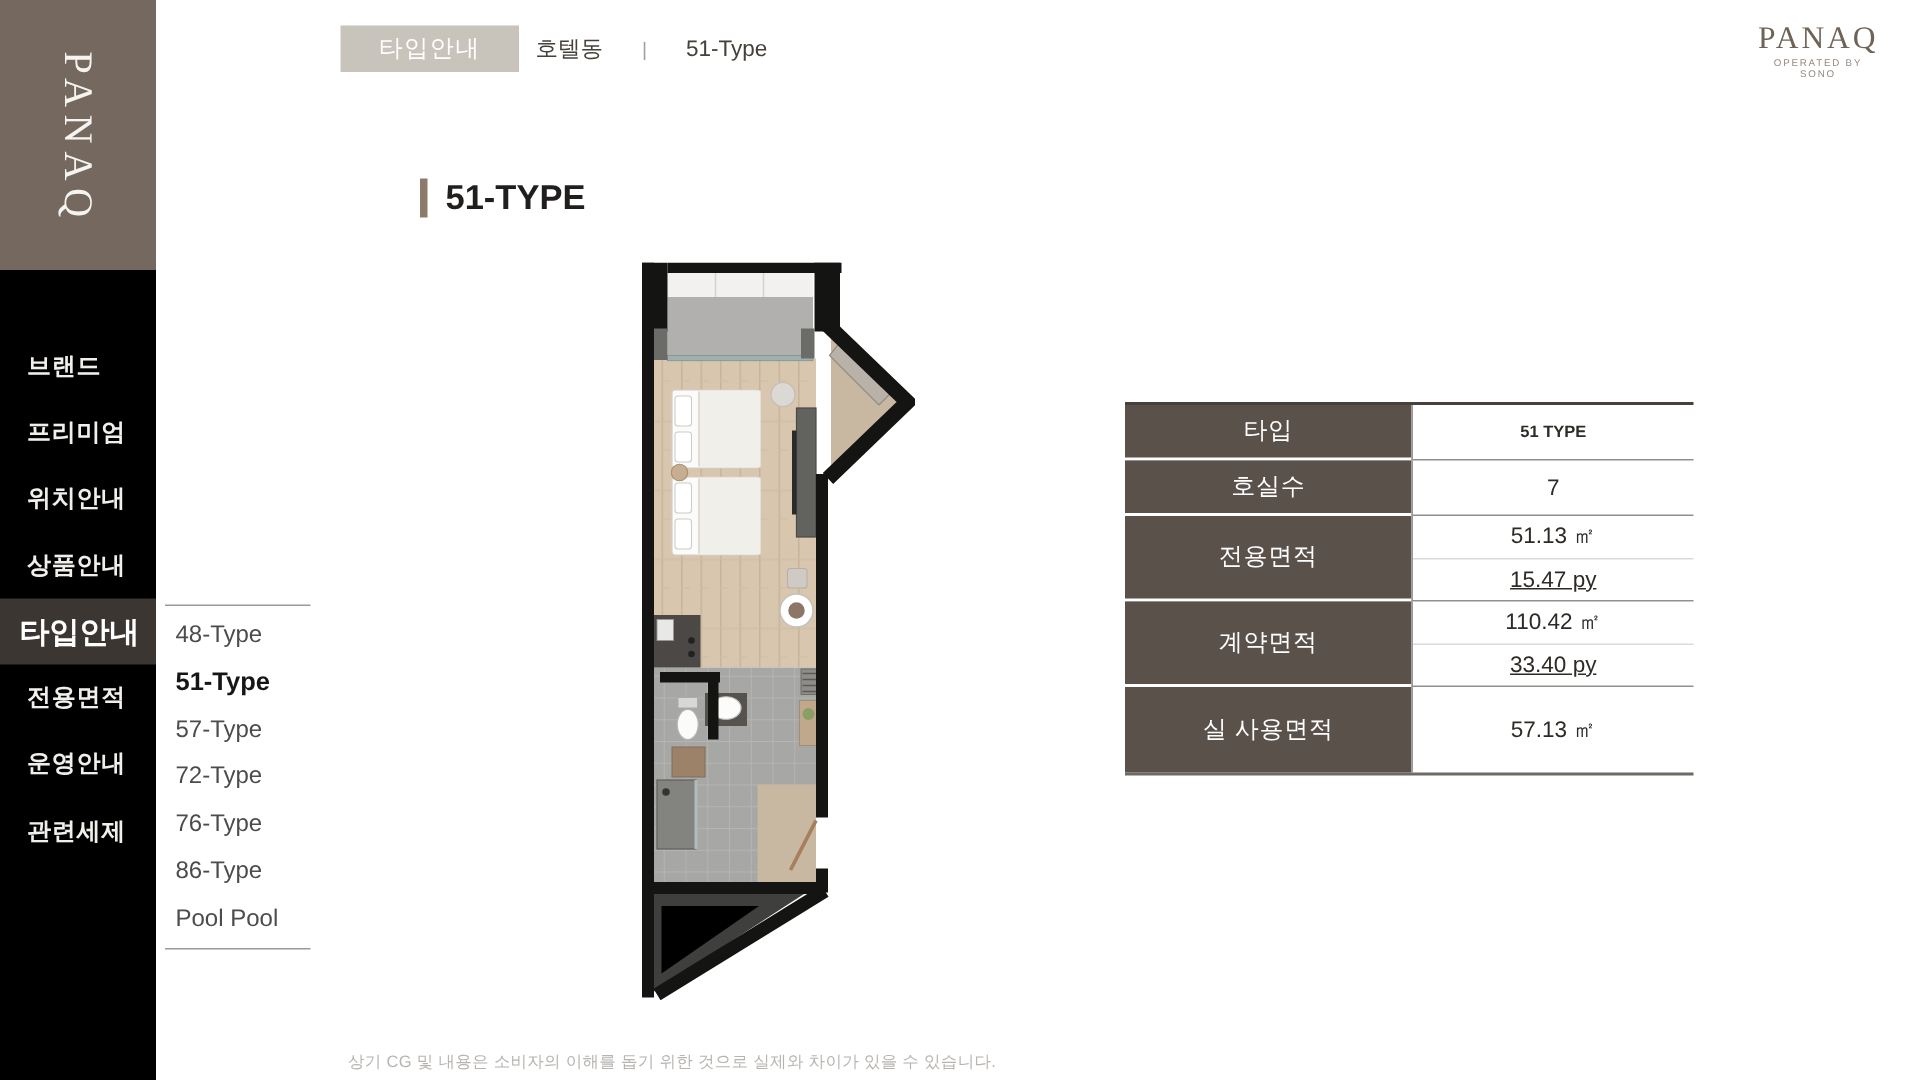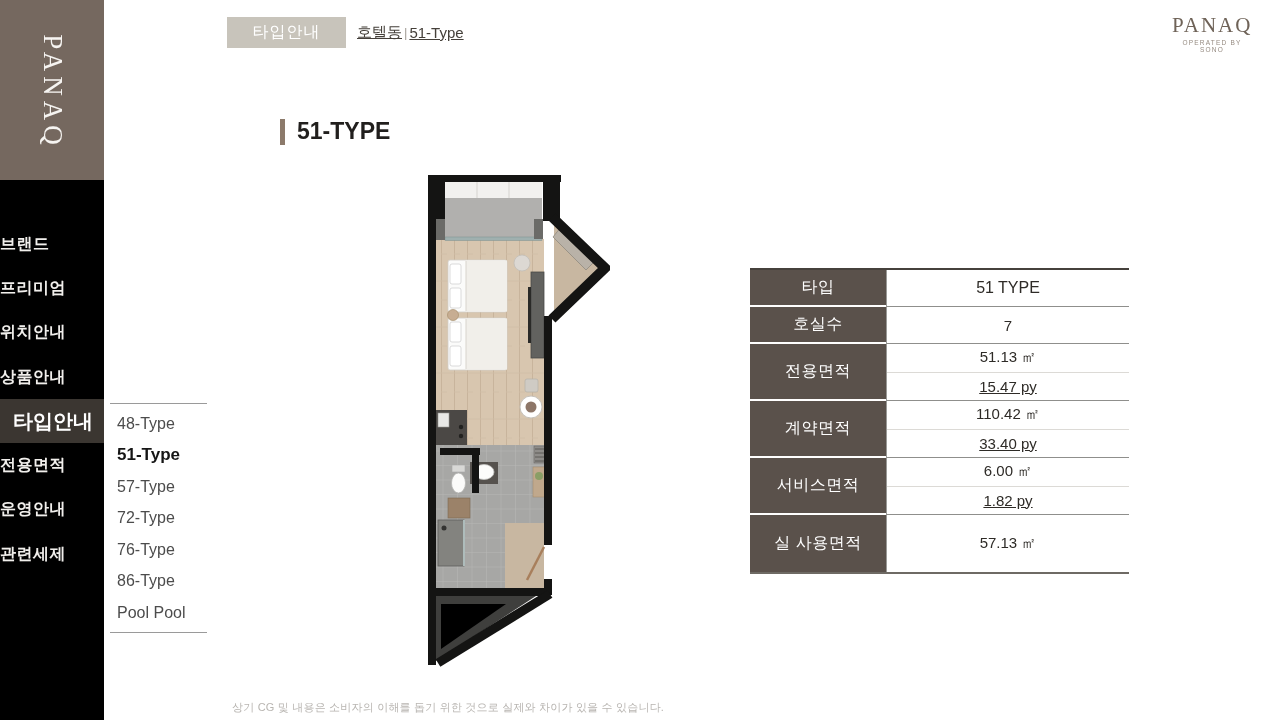--- a/index.html
+++ b/index.html
@@ -6,66 +6,66 @@
   #stage{position:relative;width:1280px;height:720px;overflow:hidden;background:#fff;
          font-family:"Liberation Sans","DejaVu Sans",sans-serif;}
 
   
   #sidebar{position:absolute;left:0;top:0;width:104px;height:720px;background:#000;}
   #logo-block{position:absolute;left:0;top:0;width:104px;height:180px;background:#75685f;}
   #logo-vertical{position:absolute;left:52px;top:92px;transform:translate(-50%,-50%) rotate(90deg);
     font-family:"Liberation Serif","DejaVu Serif",serif;font-size:27px;letter-spacing:5px;
     color:#f6f4f1;white-space:nowrap;}
   #menu{position:absolute;left:0;top:222px;width:104px;}
-  .m-item{height:44.3px;display:flex;align-items:center;box-sizing:border-box;
+  .m-item{height:44.3px;display:flex;align-items:center;padding-left:18px;box-sizing:border-box;
     color:#f1efec;font-size:16px;font-weight:700;cursor:pointer;letter-spacing:.5px;}
   .m-item.active{background:#3b3631;color:#fff;font-size:20px;padding-left:13px;letter-spacing:0;}
 
   
   #submenu{position:absolute;left:110px;top:403px;width:97px;border-top:1px solid #9a9a9a;
     border-bottom:1px solid #9a9a9a;padding:4px 0 3px 0;box-sizing:content-box;}
   .s-item{height:31.5px;display:flex;align-items:center;padding-left:7px;font-size:16px;
     color:#4c4c4c;cursor:pointer;}
   .s-item.active{font-size:17px;font-weight:700;color:#161616;}
 
   
   #page-badge{position:absolute;left:227px;top:17px;width:119px;height:31px;background:#c8c4bb;
     color:#fff;font-size:16px;display:flex;align-items:center;justify-content:center;letter-spacing:1px;}
   #breadcrumb{position:absolute;left:357px;top:17px;height:31px;display:flex;align-items:center;
-    gap:2px;font-size:15px;color:#45403a;text-decoration:underline;}
+    gap:26px;font-size:15px;color:#45403a;}
   #breadcrumb .sep{color:#a49f98;font-size:13px;}
   #logo-top-right{position:absolute;left:1172px;top:13px;width:80px;text-align:center;}
   #logo-top-right .big{font-family:"Liberation Serif","DejaVu Serif",serif;font-size:21px;
     color:#6f6358;letter-spacing:2px;}
   #logo-top-right .small{font-size:6.5px;color:#968b81;letter-spacing:1.2px;margin-top:1px;}
 
   
   #main-title{position:absolute;left:280px;top:118px;display:flex;align-items:center;}
   #main-title .bar{width:5px;height:26px;background:#8c7a6b;margin-right:12px;}
   #main-title .txt{font-size:23px;font-weight:700;color:#211f1d;letter-spacing:0px;}
 
   
   #floorplan{position:absolute;left:428px;top:175px;width:182px;height:492px;}
 
   
   #spec-table{position:absolute;left:750px;top:268px;width:379px;
     border-top:2px solid #46413c;border-bottom:2px solid #6e6a64;}
   .t-row{display:flex;}
   .t-row.single{height:37px;}
   .t-row.double{height:57px;text-align:center;}
-  .t-label{width:136px;background:#5a514b;color:#fff;font-size:16px;display:flex;
+  .t-label{width:191px;background:#5a514b;color:#fff;font-size:16px;display:flex;
     align-items:center;justify-content:center;border-bottom:2px solid #fff;box-sizing:border-box;
     letter-spacing:.5px;}
   .t-row:last-child .t-label{border-bottom:none;}
   .t-vals{flex:1;display:flex;flex-direction:column;border-left:1px solid #9a9a97;
     border-bottom:1px solid #8f8f8c;box-sizing:border-box;}
   .t-row:last-child .t-vals{border-bottom:none;}
   .t-val{flex:1;display:flex;align-items:center;justify-content:center;font-size:15px;color:#2e2b27;}
   .t-val + .t-val{border-top:1px solid #dcdad6;text-decoration:underline;}
-  .t-row.first .t-val{font-weight:400;font-size:16px;}
+  .t-row.first .t-val{font-weight:700;font-size:11px;}
 
   
   #disclaimer{position:absolute;left:232px;top:700px;font-size:11px;color:#b8b5b1;letter-spacing:.2px;}
 </style>
 </head>
 <body>
 
 <div id="stage">
 
   <div id="sidebar">
@@ -237,27 +237,20 @@
         </div>
       </div>
       <div class="t-row double">
         <div class="t-label">계약면적</div>
         <div class="t-vals">
           <div class="t-val">110.42 ㎡</div>
           <div class="t-val">33.40 py</div>
         </div>
       </div>
       <div class="t-row double">
-        <div class="t-label">서비스면적</div>
-        <div class="t-vals">
-          <div class="t-val">6.00 ㎡</div>
-          <div class="t-val">1.82 py</div>
-        </div>
-      </div>
-      <div class="t-row double">
         <div class="t-label">실 사용면적</div>
         <div class="t-vals">
           <div class="t-val">57.13 ㎡</div>
         </div>
       </div>
     </div>
 
   <div id="disclaimer">상기 CG 및 내용은 소비자의 이해를 돕기 위한 것으로 실제와 차이가 있을 수 있습니다.</div>
 
 </div>

